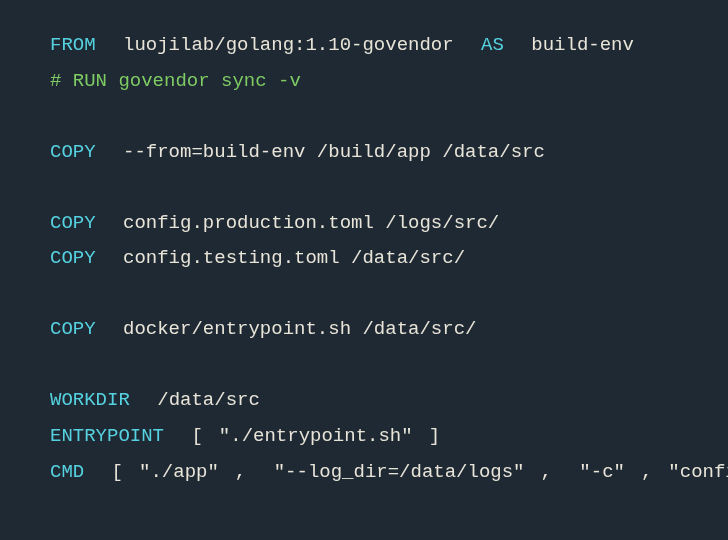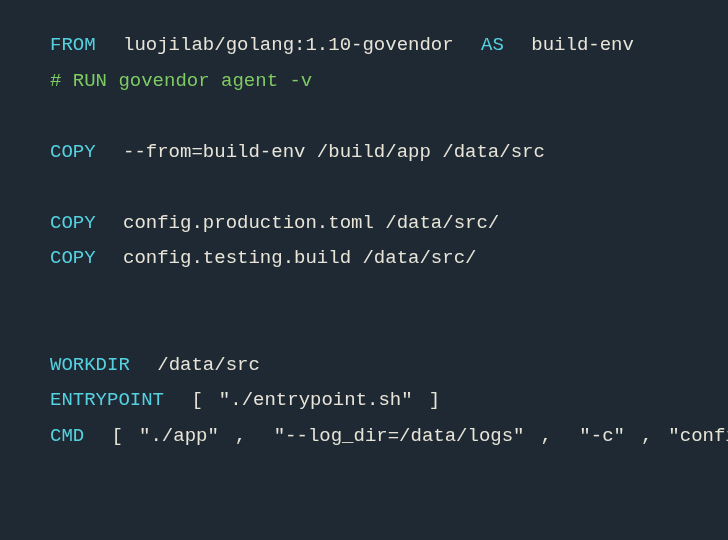--- a/index.html
+++ b/index.html
@@ -19,24 +19,25 @@
     .str { color: #e8e4d8; }
     .comment { color: #7fcb63; }
     .punct { color: #e8e4d8; }
     .blank { height: 1.45em; }
   </style>
 </head>
 <body>
 
 <div id="code-container">
     <div class="line"><span class="kw">FROM</span><span class="path"> luojilab/golang:1.10-govendor </span><span class="kw">AS</span><span class="path"> build-env</span></div>
-    <div class="line"><span class="comment"># RUN govendor agent -v</span></div>
+    <div class="line"><span class="comment"># RUN govendor sync -v</span></div>
     <div class="blank"></div>
     <div class="line"><span class="kw">COPY</span><span class="path"> --from=build-env /build/app /data/src</span></div>
     <div class="blank"></div>
-    <div class="line"><span class="kw">COPY</span><span class="path"> config.production.toml /data/src/</span></div>
-    <div class="line"><span class="kw">COPY</span><span class="path"> config.testing.build /data/src/</span></div>
+    <div class="line"><span class="kw">COPY</span><span class="path"> config.production.toml /logs/src/</span></div>
+    <div class="line"><span class="kw">COPY</span><span class="path"> config.testing.toml /data/src/</span></div>
     <div class="blank"></div>
+    <div class="line"><span class="kw">COPY</span><span class="path"> docker/entrypoint.sh /data/src/</span></div>
     <div class="blank"></div>
     <div class="line"><span class="kw">WORKDIR</span><span class="path"> /data/src</span></div>
     <div class="line"><span class="kw">ENTRYPOINT</span><span class="punct"> [</span><span class="str">"./entrypoint.sh"</span><span class="punct">]</span></div>
     <div class="line"><span class="kw">CMD</span><span class="punct"> [</span><span class="str">"./app"</span><span class="punct">, </span><span class="str">"--log_dir=/data/logs"</span><span class="punct">, </span><span class="str">"-c"</span><span class="punct">,</span><span class="str">"config.toml"</span><span class="punct">]</span></div>
   </div>
 
 </body></html>

